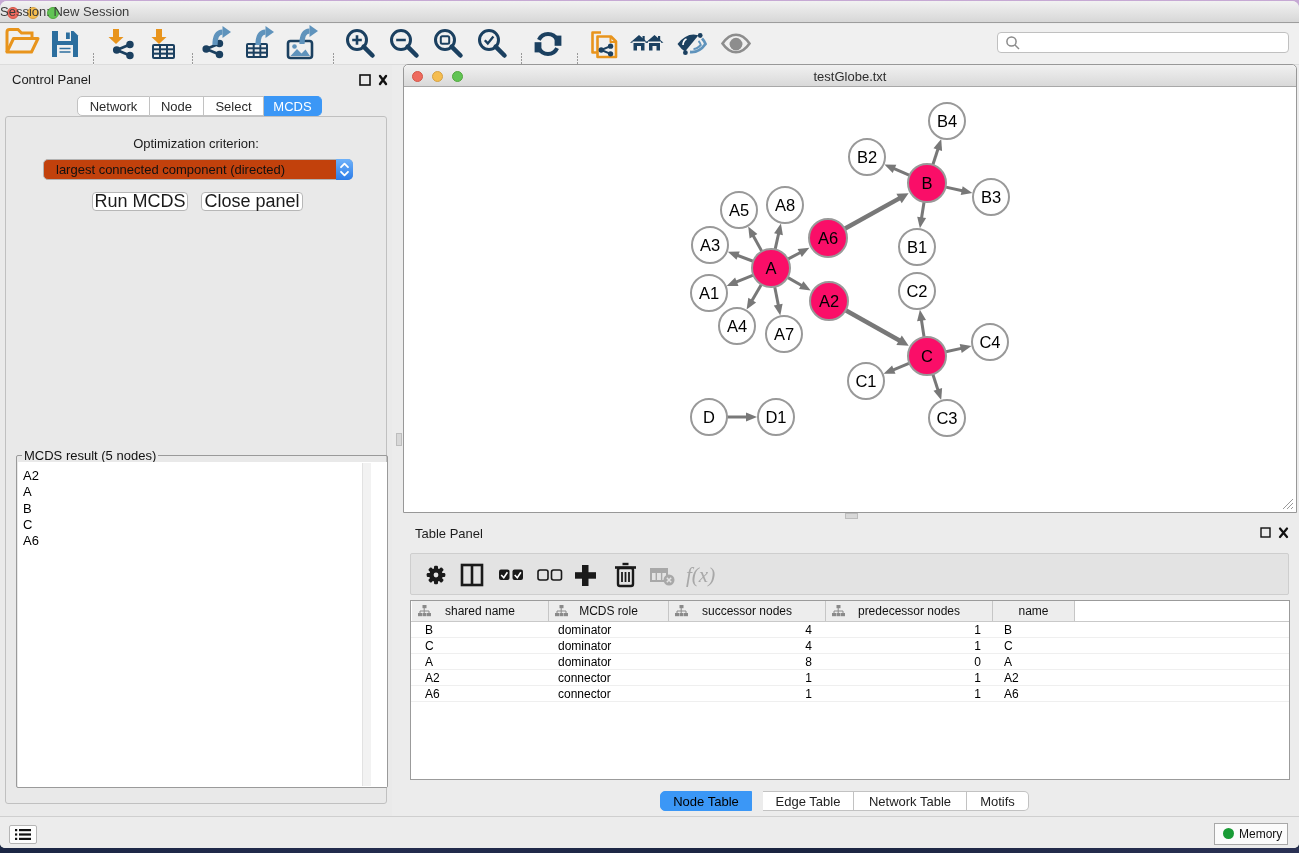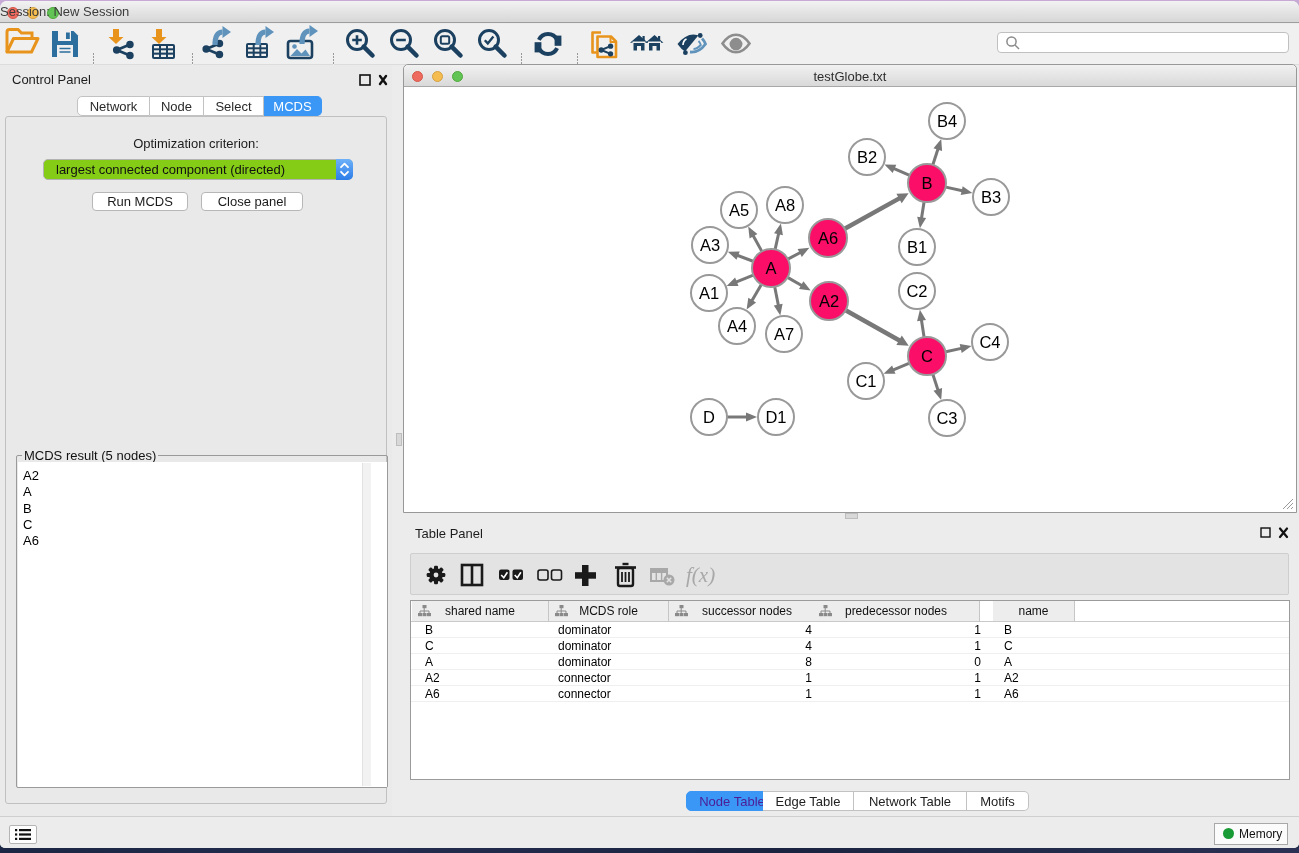--- a/index.html
+++ b/index.html
@@ -15,23 +15,23 @@
 
 #cp{position:absolute;left:0;top:64px;width:392px;height:752px;background:#eaeaea}
 #cp .hdr{position:absolute;left:12px;top:7px;font-size:13px;color:#1d1d1d}
 .tabrow{position:absolute;height:24px;display:flex}
 .tab{height:20px;line-height:20px;font-size:13px;color:#2a2a2a;text-align:center;background:#fff;border:1px solid #c2c2c2;border-left:none;padding:0}
 .tab.first{border-left:1px solid #c2c2c2;border-radius:5px 0 0 5px}
 .tab.last{border-radius:0 5px 5px 0}
 .tab.sel{background:#3b97f6;color:#fff;border-color:#3b97f6}
 #cpbody{position:absolute;left:5px;top:51px;width:382px;height:688px;border:1px solid #c0c0c0;border-radius:3px;background:#e9e9e9}
 #optlab{position:absolute;left:0;top:71px;width:392px;text-align:center;font-size:13px;color:#1b1b1b}
-#combo{position:absolute;left:43px;top:94px;width:310px;height:21px;background:#84cc16;border:1px solid #b2b2b2;border-radius:5px;font-size:13px;color:#111;line-height:19px;padding-left:12px}
+#combo{position:absolute;left:43px;top:94px;width:310px;height:21px;background:#c2410c;border:1px solid #b2b2b2;border-radius:5px;font-size:13px;color:#111;line-height:19px;padding-left:12px}
 #combo .cap{position:absolute;right:-1px;top:-1px;width:17px;height:21px;border-radius:0 5px 5px 0;background:linear-gradient(#6eb1f9,#2c7de9)}
-.btn{position:absolute;height:19px;background:#fff;border:1px solid #b7b7b7;border-radius:4px;font-size:13px;color:#1b1b1b;text-align:center;line-height:17px}
+.btn{position:absolute;height:19px;background:#fff;border:1px solid #b7b7b7;border-radius:4px;font-size:18px;color:#1b1b1b;text-align:center;line-height:17px}
 #grp{position:absolute;left:16px;top:390px;width:372px;height:333px;border:1px solid #9a9a9a;border-radius:2px}
 #grp .lab{position:absolute;left:5px;top:-8px;background:#e9e9e9;font-size:13px;color:#111;padding:0 2px}
 #grp .list{position:absolute;left:1px;top:6px;width:369px;height:325px;background:#fff;font-size:13px;line-height:16.3px;padding:6px 0 0 5px;color:#000}
 #grp .sb{position:absolute;right:16px;top:7px;width:9px;height:323px;background:#f2f2f2;border-left:1px solid #e2e2e2}
 
 #nw{position:absolute;left:403px;top:63px;width:894px;height:449px;background:#fff;border:1px solid #989898;border-radius:5px 5px 0 0}
 #nwtb{position:absolute;left:0;top:0;width:892px;height:22px;background:linear-gradient(#f1f1f1,#d9d9d9);border-bottom:1px solid #a8a8a8;border-radius:5px 5px 0 0}
 #nwtb .t{position:absolute;top:4px;width:100%;text-align:center;font-size:13px;color:#2e2e2e}
 #graph{position:absolute;left:0;top:23px}
 #graph line,#graph polygon{stroke:#787878;fill:#787878}
@@ -386,21 +386,21 @@
           </svg>MCDS role</div>
         <div class="th" style="left:258px;width:157px"><svg width="13" height="12" viewBox="0 0 13 12" style="position:absolute;left:6px;top:4px">
             <g fill="#8a8a8a">
               <rect x="4.5" y="0" width="4" height="3.2"></rect>
               <rect x="0" y="8" width="4" height="3.2"></rect>
               <rect x="4.5" y="8" width="4" height="3.2"></rect>
               <rect x="9" y="8" width="4" height="3.2"></rect>
               <path d="M6.2 3 L6.2 6 M2 8 L2 6 L11 6 L11 8 M6.2 6 L6.2 8" stroke="#8a8a8a" fill="none" stroke-width="1"></path>
             </g>
           </svg>successor nodes</div>
-        <div class="th" style="left:402px;width:167px"><svg width="13" height="12" viewBox="0 0 13 12" style="position:absolute;left:6px;top:4px">
+        <div class="th" style="left:415px;width:167px"><svg width="13" height="12" viewBox="0 0 13 12" style="position:absolute;left:6px;top:4px">
             <g fill="#8a8a8a">
               <rect x="4.5" y="0" width="4" height="3.2"></rect>
               <rect x="0" y="8" width="4" height="3.2"></rect>
               <rect x="4.5" y="8" width="4" height="3.2"></rect>
               <rect x="9" y="8" width="4" height="3.2"></rect>
               <path d="M6.2 3 L6.2 6 M2 8 L2 6 L11 6 L11 8 M6.2 6 L6.2 8" stroke="#8a8a8a" fill="none" stroke-width="1"></path>
             </g>
           </svg>predecessor nodes</div>
         <div class="th" style="left:582px;width:82px">name</div>
         <div style="position:absolute;left:0;top:20px;width:878px;height:1px;background:#c9c9c9"></div>
@@ -434,21 +434,21 @@
         </div>
         <div class="trow" style="top:85px">
           <span class="tc" style="left:14px">A6</span>
           <span class="tc" style="left:147px">connector</span>
           <span class="tc num" style="left:300px;width:101px">1</span>
           <span class="tc num" style="left:470px;width:100px">1</span>
           <span class="tc" style="left:593px">A6</span>
         </div>
       </div>
   <div id="btabs">
-    <div class="btab" style="left:294px;width:92px;border-radius:5px 0 0 5px;background:#3b97f6;border-color:#3b97f6;color:#4c1d95">Node Table</div>
+    <div class="btab" style="left:268px;width:92px;border-radius:5px 0 0 5px;background:#3b97f6;border-color:#3b97f6;color:#000000">Node Table</div>
     <div class="btab" style="left:371px;width:91px;border-left:none">Edge Table</div>
     <div class="btab" style="left:462px;width:113px;border-left:none">Network Table</div>
     <div class="btab" style="left:575px;width:62px;border-left:none;border-radius:0 5px 5px 0">Motifs</div>
   </div>
 </div>
 <div id="status">
   <div id="lbtn"><svg width="26" height="17" viewBox="0 0 26 17">
           <g fill="#111">
             <rect x="9" y="3" width="12" height="2.2"></rect>
             <rect x="9" y="7.4" width="12" height="2.2"></rect>

